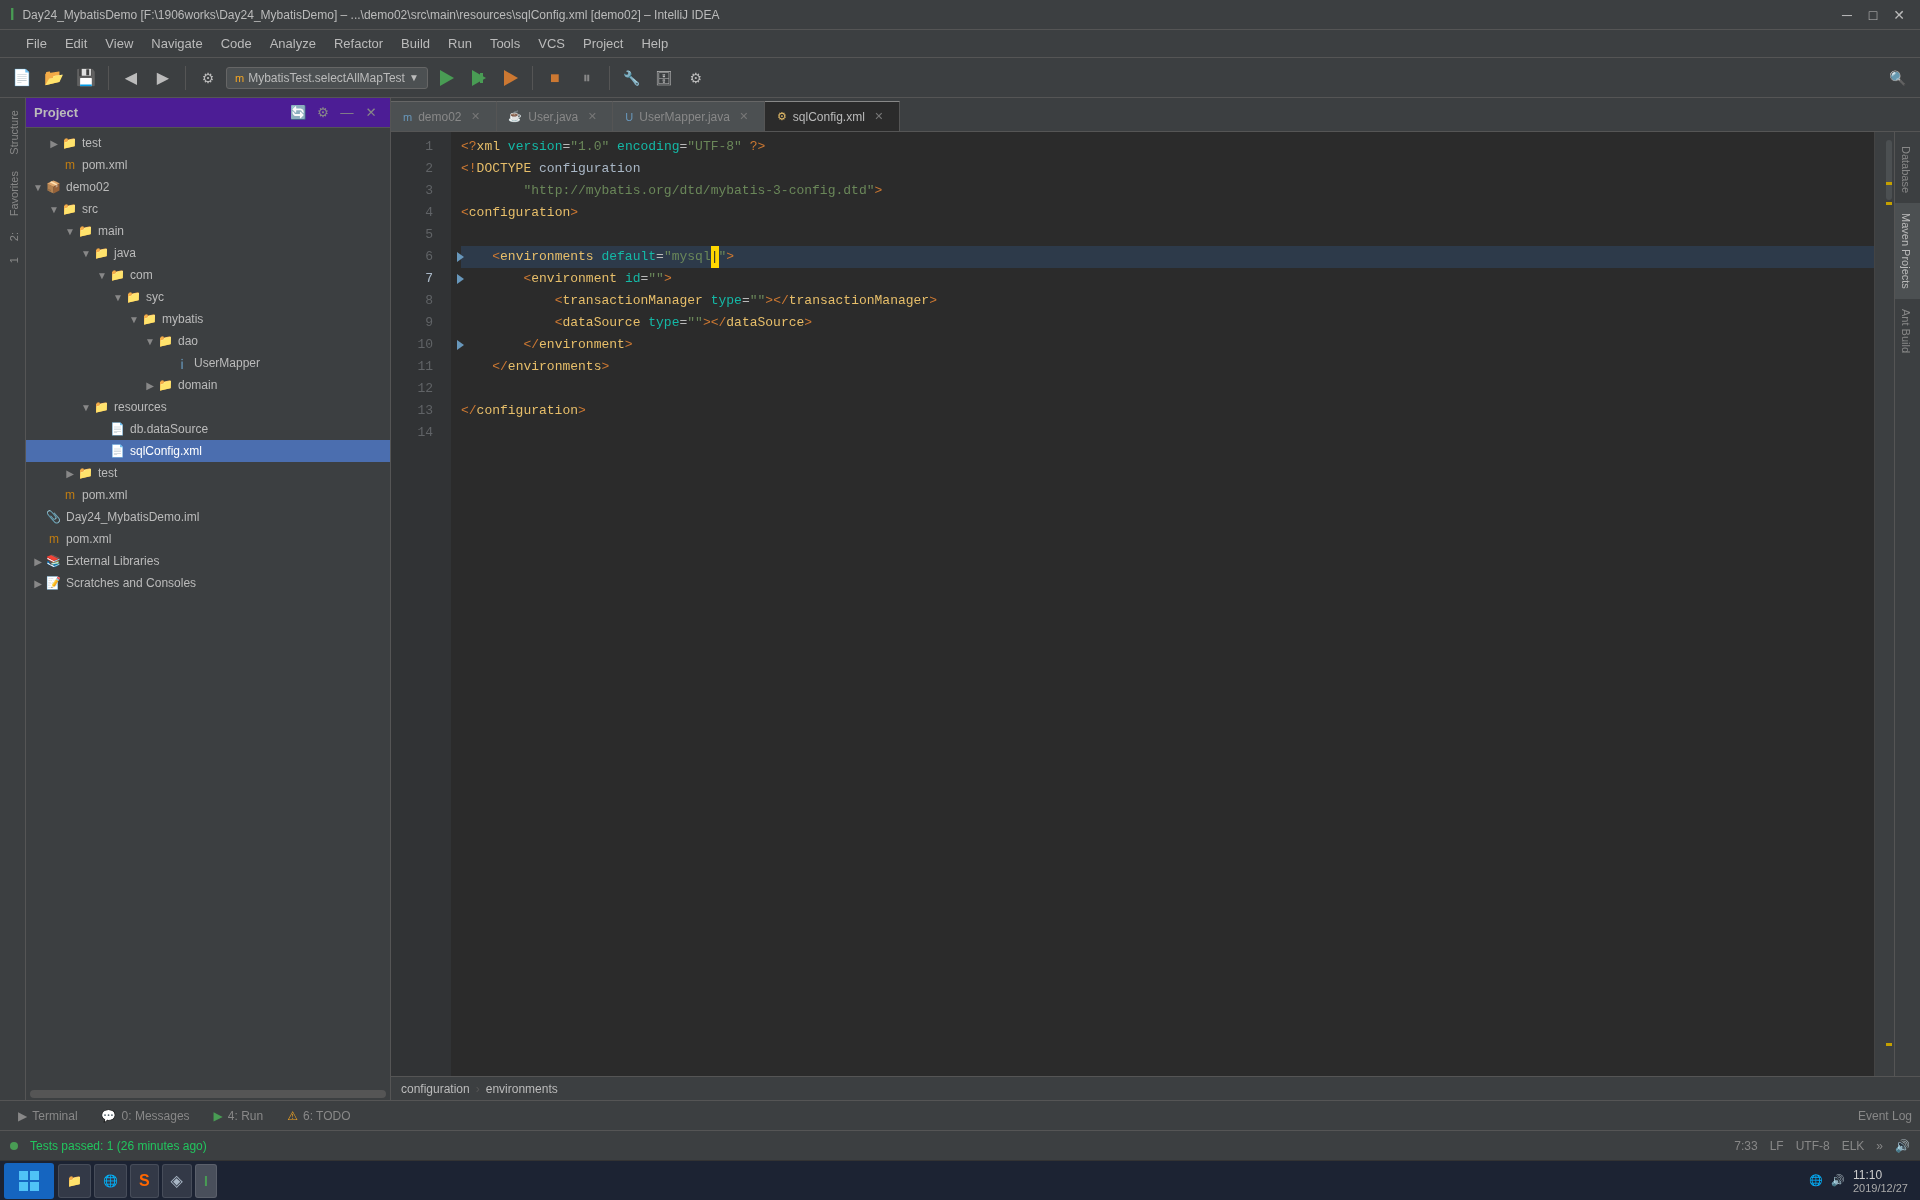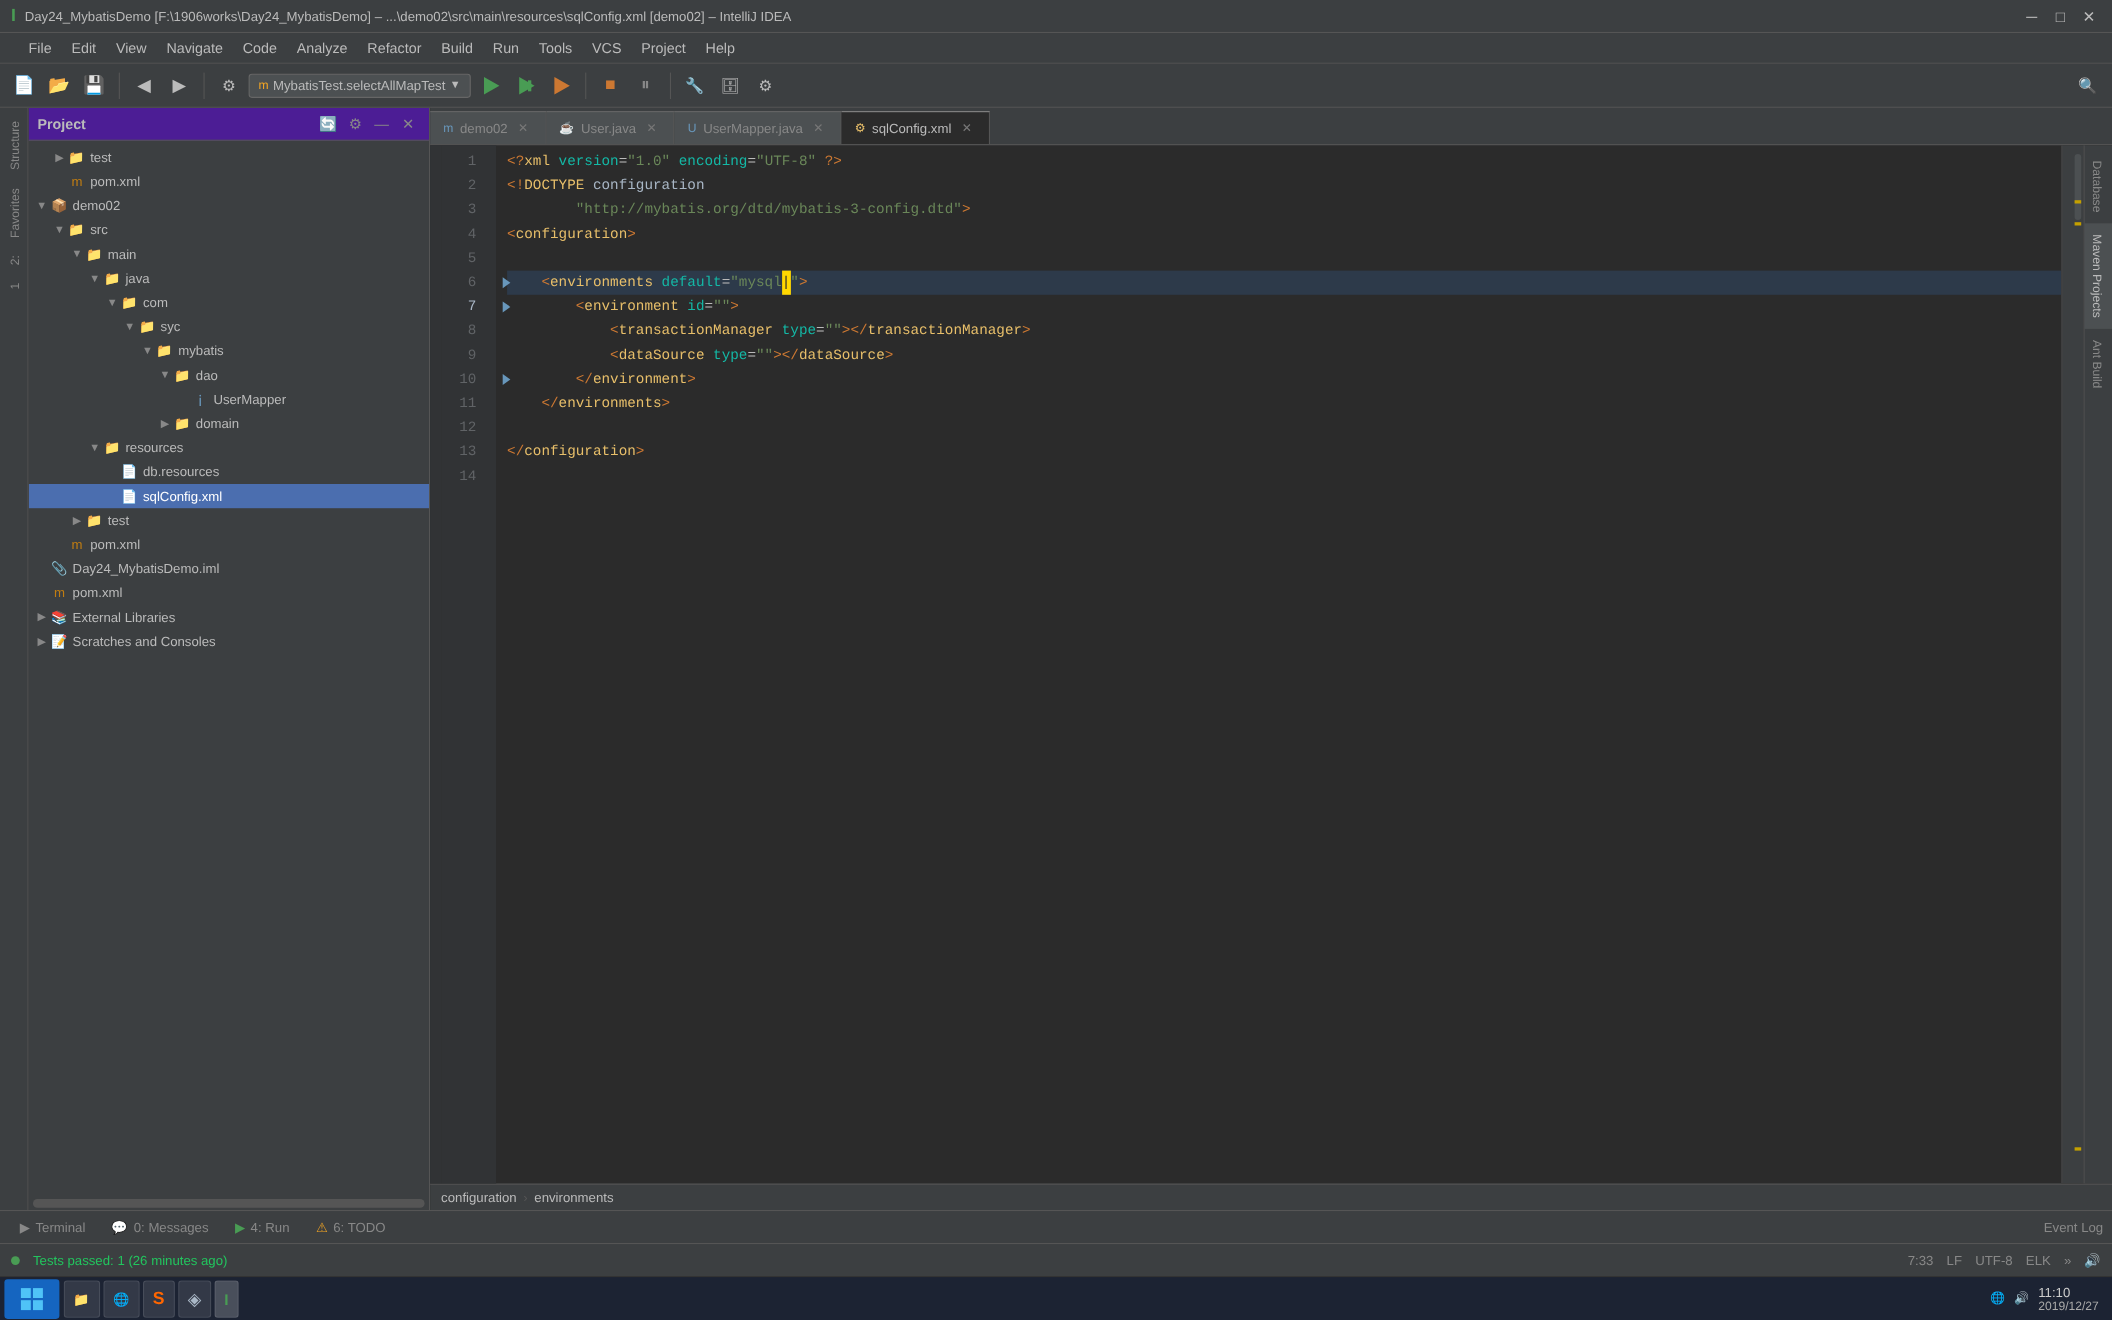--- a/index.html
+++ b/index.html
@@ -688,21 +688,21 @@
           <span class="tree-label">resources</span>
         </div>
 
         <div class="tree-item">
           <span class="tree-indent"></span>
           <span class="tree-indent"></span>
           <span class="tree-indent"></span>
           <span class="tree-indent"></span>
           <span class="tree-arrow" style="visibility:hidden;">▶</span>
           <span class="tree-icon" style="color:#6a9153;">📄</span>
-          <span class="tree-label">db.resources</span>
+          <span class="tree-label">db.dataSource</span>
         </div>
 
         <div class="tree-item selected">
           <span class="tree-indent"></span>
           <span class="tree-indent"></span>
           <span class="tree-indent"></span>
           <span class="tree-indent"></span>
           <span class="tree-arrow" style="visibility:hidden;">▶</span>
           <span class="tree-icon">📄</span>
           <span class="tree-label">sqlConfig.xml</span>

